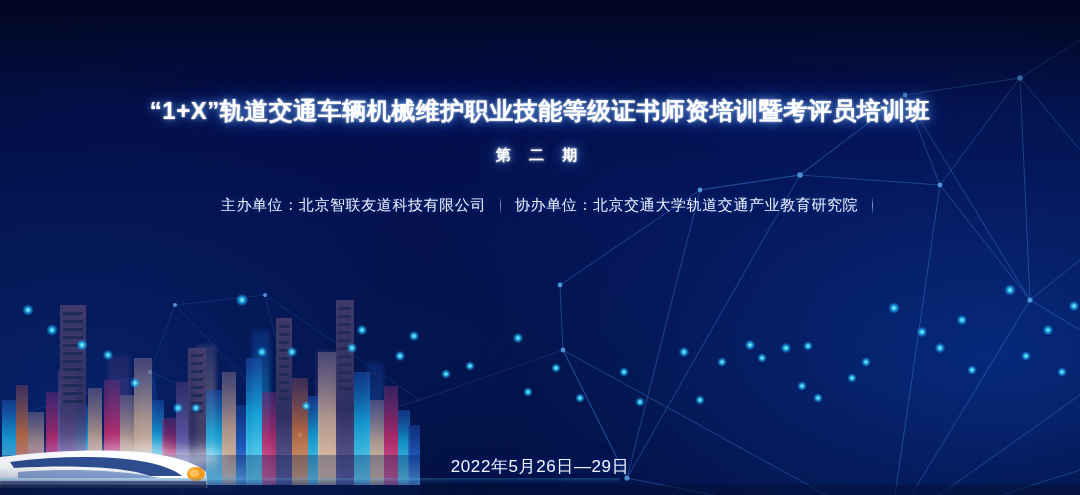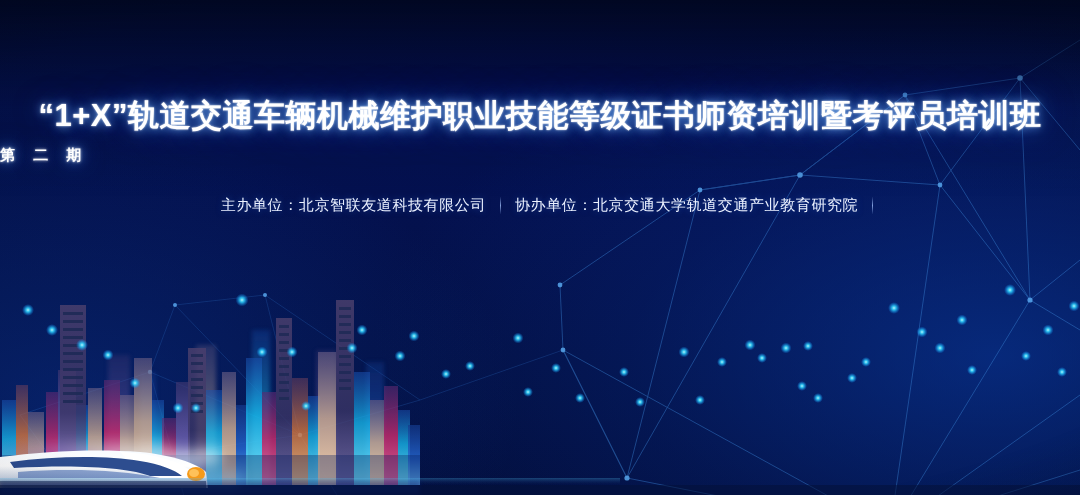--- a/index.html
+++ b/index.html
@@ -35,33 +35,34 @@
   .art{position:absolute;left:0;top:0;width:1080px;height:495px;}
 
   
   .content{
     position:absolute;left:0;top:0;width:1080px;height:495px;
     z-index:40;pointer-events:none;
   }
   .title{
     position:absolute;top:95px;left:0;width:1080px;
     text-align:center;
-    font-size:31px;
+    font-size:24px;
     font-weight:bold;
     letter-spacing:0.5px;
     color:#ffffff;
     white-space:nowrap;
     text-shadow:
       0 0 2px rgba(255,255,255,0.95),
       0 0 10px rgba(120,185,255,0.85),
       0 0 22px rgba(60,140,255,0.55),
       0 0 40px rgba(30,100,230,0.35);
   }
   .subtitle{
     position:absolute;top:146px;left:0;width:1080px;
+    text-align:center;
     font-size:15px;font-weight:bold;
     color:#ffffff;letter-spacing:7px;
     text-shadow:0 0 3px rgba(255,255,255,0.85),0 0 12px rgba(90,160,255,0.8),0 0 24px rgba(50,120,240,0.5);
   }
   .orgs{
     position:absolute;top:196px;left:0;width:1080px;
     display:flex;align-items:center;justify-content:center;
     gap:0;
   }
   .org{
@@ -463,14 +464,15 @@
 
     <div class="subtitle">第 二 期</div>
 
     <div class="orgs">
       <div class="org">主办单位：北京智联友道科技有限公司</div>
       <div class="org-sep"></div>
       <div class="org">协办单位：北京交通大学轨道交通产业教育研究院</div>
       <div class="org-sep"></div>
     </div>
 
+    <div class="date">2022年5月26日—29日</div>
   </div>
 </div>
 
 </body></html>

